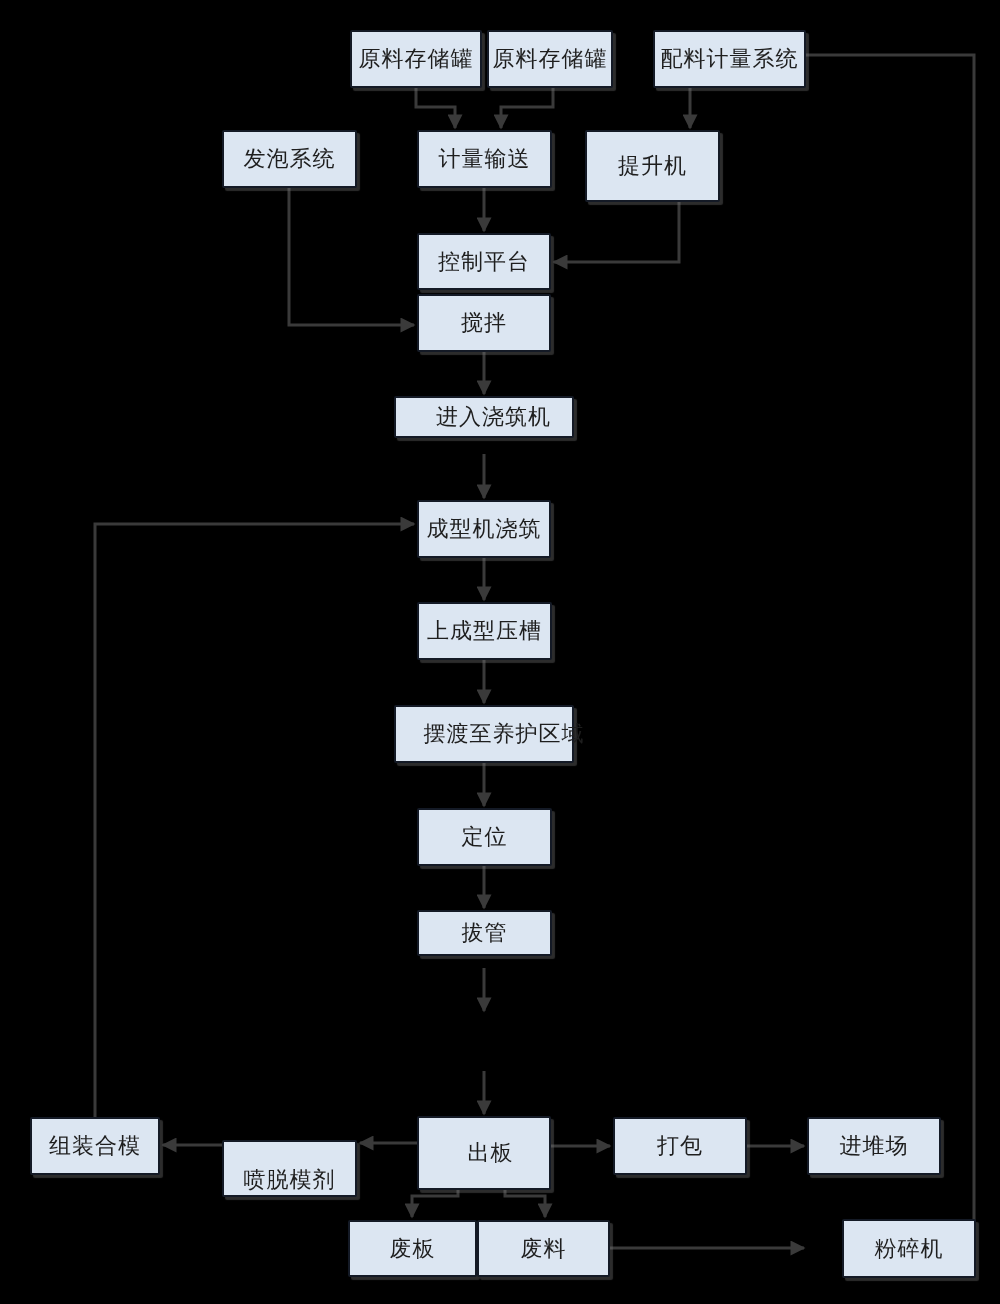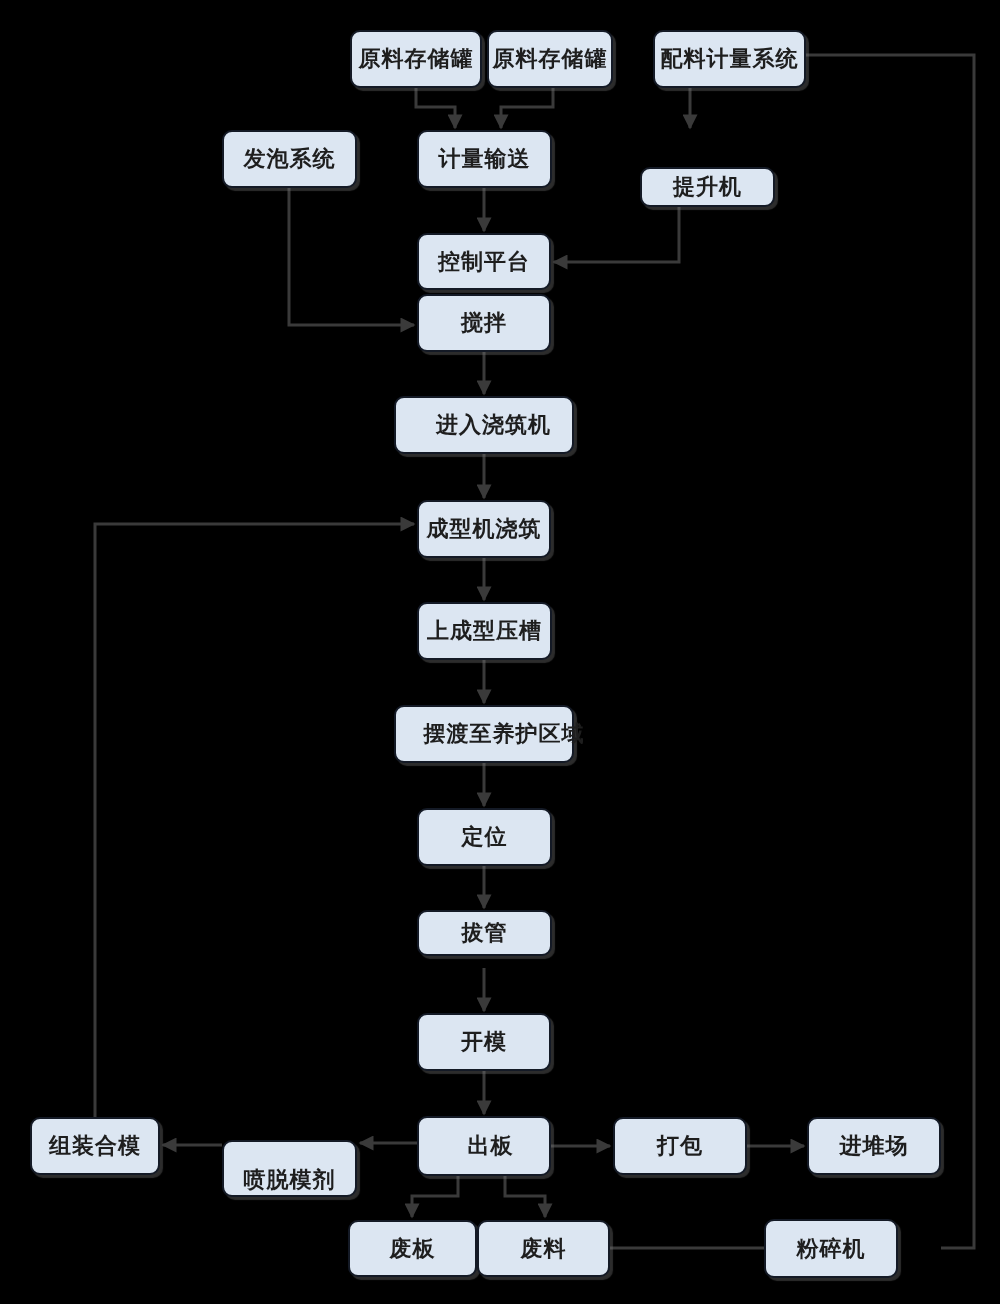--- a/index.html
+++ b/index.html
@@ -22,25 +22,25 @@
     stroke:var(--arrow,#3a3a3a);
     stroke-width:3;
     stroke-linejoin:miter;
   }
   #node-layer{position:absolute;left:0;top:0;width:100%;height:100%;}
   .box{
     position:absolute;
     box-sizing:border-box;
     background:var(--box-fill,#dce6f2);
     border:2px solid var(--box-border,#141a26);
-    border-radius:10px;
+    border-radius:2px;
     display:flex;align-items:center;justify-content:center;
     box-shadow:3px 3px 1px rgba(115,115,115,0.38);
     color:var(--text,#1e1e1e);
-    font-weight:700;
+    font-weight:400;
     font-size:22px;
     letter-spacing:1px;
     font-family:"DejaVu Serif", serif;
     white-space:nowrap;
   }
 </style>
 </head>
 <body>
 
 <div class="canvas">
@@ -83,68 +83,65 @@
       </div>
       <div class="box" style="left: 614px; top: 30px; width: 153px; height: 58px; margin-left: 39px;">
         <span>配料计量系统</span>
       </div>
       <div class="box" style="left: 222px; top: 130px; width: 135px; height: 58px;">
         <span>发泡系统</span>
       </div>
       <div class="box" style="left: 417px; top: 130px; width: 135px; height: 58px;">
         <span>计量输送</span>
       </div>
-      <div class="box" style="left: 640px; top: 130px; width: 135px; height: 40px; margin-top: 37px;">
+      <div class="box" style="left: 585px; top: 130px; width: 135px; height: 72px;">
         <span>提升机</span>
       </div>
       <div class="box" style="left: 417px; top: 233px; width: 134px; height: 57px;">
         <span>控制平台</span>
       </div>
       <div class="box" style="left: 417px; top: 294px; width: 134px; height: 58px;">
         <span>搅拌</span>
       </div>
-      <div class="box" style="left: 394px; top: 396px; width: 180px; height: 58px; padding-left: 19px;">
+      <div class="box" style="left: 394px; top: 396px; width: 180px; height: 42px; padding-left: 19px;">
         <span>进入浇筑机</span>
       </div>
       <div class="box" style="left: 417px; top: 500px; width: 134px; height: 58px;">
         <span>成型机浇筑</span>
       </div>
       <div class="box" style="left: 417px; top: 602px; width: 135px; height: 58px;">
         <span>上成型压槽</span>
       </div>
       <div class="box" style="left: 394px; top: 705px; width: 180px; height: 58px; padding-left: 40px;">
         <span>摆渡至养护区域</span>
       </div>
       <div class="box" style="left: 417px; top: 808px; width: 135px; height: 58px;">
         <span>定位</span>
       </div>
       <div class="box" style="left: 417px; top: 910px; width: 135px; height: 46px;">
         <span>拔管</span>
       </div>
-      <div class="box" style="left: 417px; top: 1013px; width: 134px; height: 58px;">
-        <span>开模</span>
-      </div>
-      <div class="box" style="left: 417px; top: 1116px; width: 134px; height: 60px; padding-left: 13px;">
+      <div class="box" style="left: 417px; top: 1116px; width: 134px; height: 74px; padding-left: 13px;">
         <span>出板</span>
       </div>
       <div class="box" style="left: 613px; top: 1117px; width: 134px; height: 58px;">
         <span>打包</span>
       </div>
       <div class="box" style="left: 807px; top: 1117px; width: 134px; height: 58px;">
         <span>进堆场</span>
       </div>
       <div class="box" style="left: 30px; top: 1117px; width: 130px; height: 58px;">
         <span>组装合模</span>
       </div>
       <div class="box" style="left: 222px; top: 1140px; width: 135px; height: 57px; align-items: flex-end;">
         <span>喷脱模剂</span>
       </div>
       <div class="box" style="left: 348px; top: 1220px; width: 129px; height: 57px;">
         <span>废板</span>
       </div>
       <div class="box" style="left: 477px; top: 1220px; width: 133px; height: 57px;">
         <span>废料</span>
       </div>
-      <div class="box" style="left: 764px; top: 1219px; width: 134px; height: 59px;">
+      <div class="box" style="left: 842px; top: 1219px; width: 134px; height: 59px;">
         <span>粉碎机</span>
       </div>
     </div>
 </div>
 
 </body></html>

